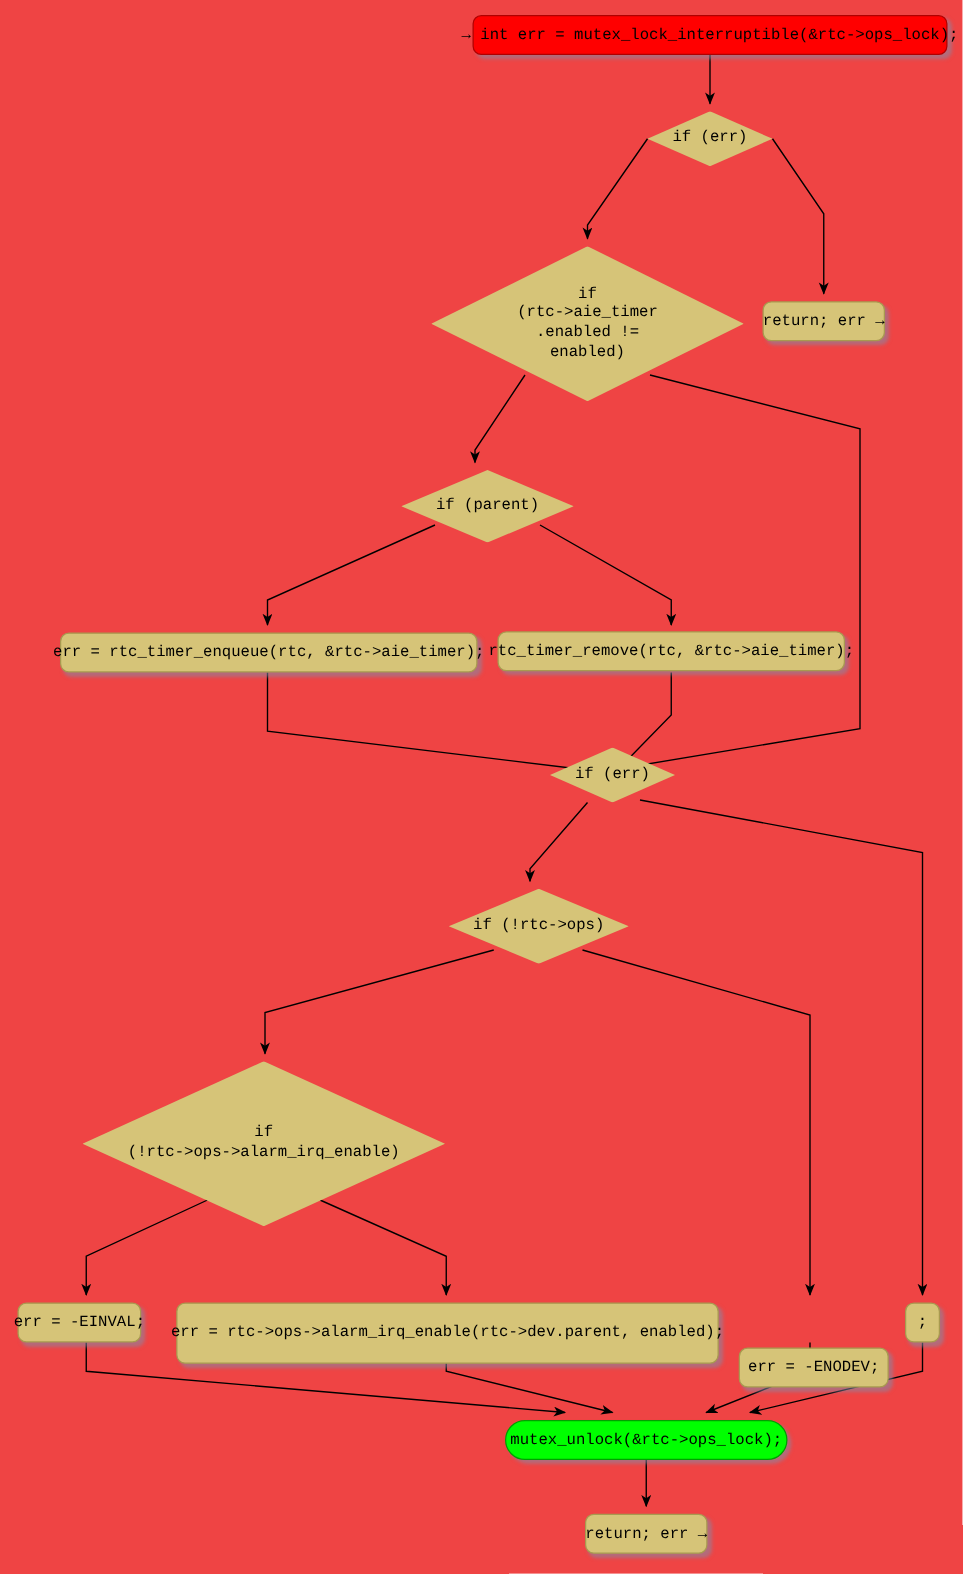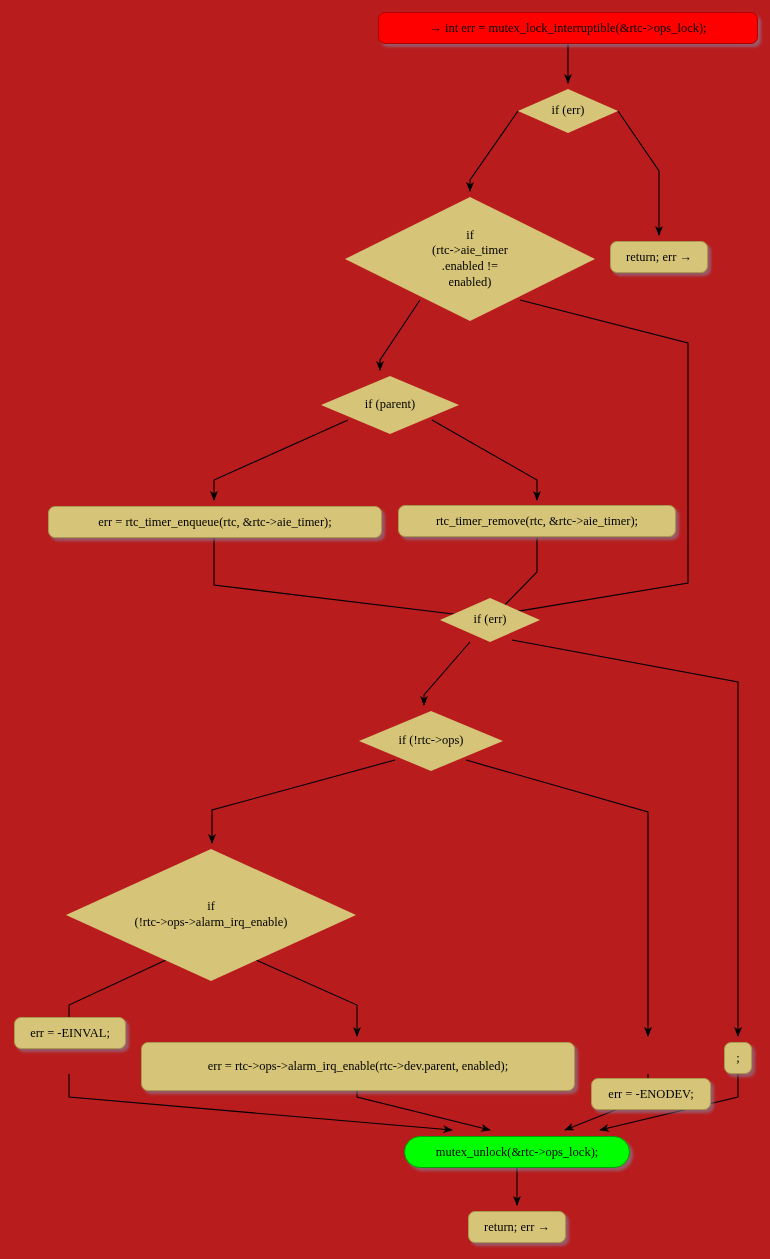--- a/index.html
+++ b/index.html
@@ -4,22 +4,22 @@
 <style>
   html, body {
     margin: 0;
     padding: 0;
     background: #ffffff;
   }
   #canvas {
     position: relative;
     width: 770px;
     height: 1259px;
-    background: #b91c1c;
-    font-family: Liberation Serif, serif;
+    background: #ef4444;
+    font-family: Liberation Mono, monospace;
     overflow: hidden;
   }
   #edges {
     position: absolute;
     left: 0;
     top: 0;
     width: 770px;
     height: 1259px;
   }
   .node {
@@ -116,21 +116,21 @@
       <div class="node rect" style="left: 48px; top: 506px; width: 334px; height: 32px; text-align: center;">
         <span class="dlabel">err = rtc_timer_enqueue(rtc, &amp;rtc-&gt;aie_timer);</span>
       </div>
       <div class="node rect" style="left: 398px; top: 478px; width: 278px; height: 32px; margin-top: 27px;">
         <span class="dlabel">rtc_timer_remove(rtc, &amp;rtc-&gt;aie_timer);</span>
       </div>
       <div class="node diamond" style="left: 440px; top: 598px; width: 100px; height: 44px;"><span class="dlabel">if (err)</span></div>
       <div class="node diamond" style="left: 359px; top: 711px; width: 144px; height: 60px;"><span class="dlabel">if (!rtc-&gt;ops)</span></div>
       <div class="node diamond" style="left: 66px; top: 849px; width: 290px; height: 132px;"><span class="dlabel">if
 (!rtc-&gt;ops-&gt;alarm_irq_enable)</span></div>
-      <div class="node rect" style="left: 14px; top: 1017px; width: 112px; height: 32px;">
+      <div class="node rect" style="left: 14px; top: 1042px; width: 99px; height: 32px;">
         <span class="dlabel">err = -EINVAL;</span>
       </div>
       <div class="node rect" style="left: 141px; top: 1042px; width: 434px; height: 49px;">
         <span class="dlabel">err = rtc-&gt;ops-&gt;alarm_irq_enable(rtc-&gt;dev.parent, enabled);</span>
       </div>
       <div class="node rect" style="left: 591px; top: 1042px; width: 120px; height: 32px; margin-top: 36px;">
         <span class="dlabel">err = -ENODEV;</span>
       </div>
       <div class="node rect" style="left: 724px; top: 1042px; width: 28px; height: 32px;">
         <span class="dlabel">;</span>

